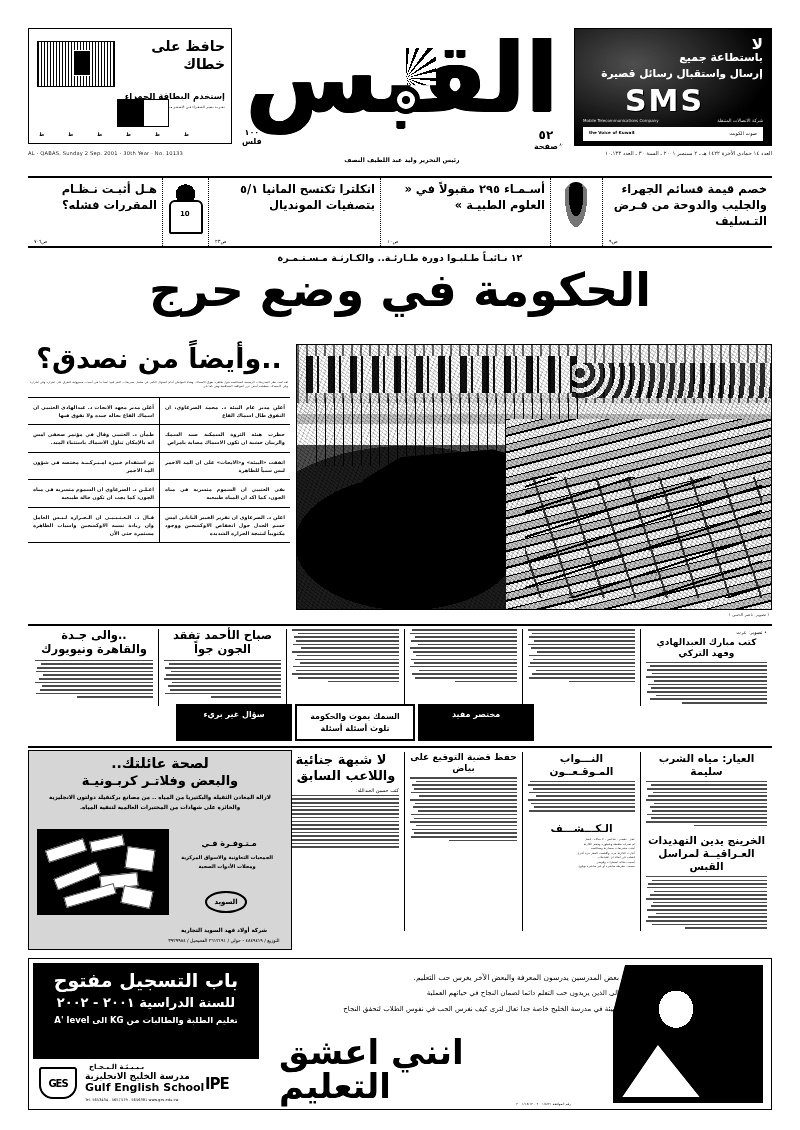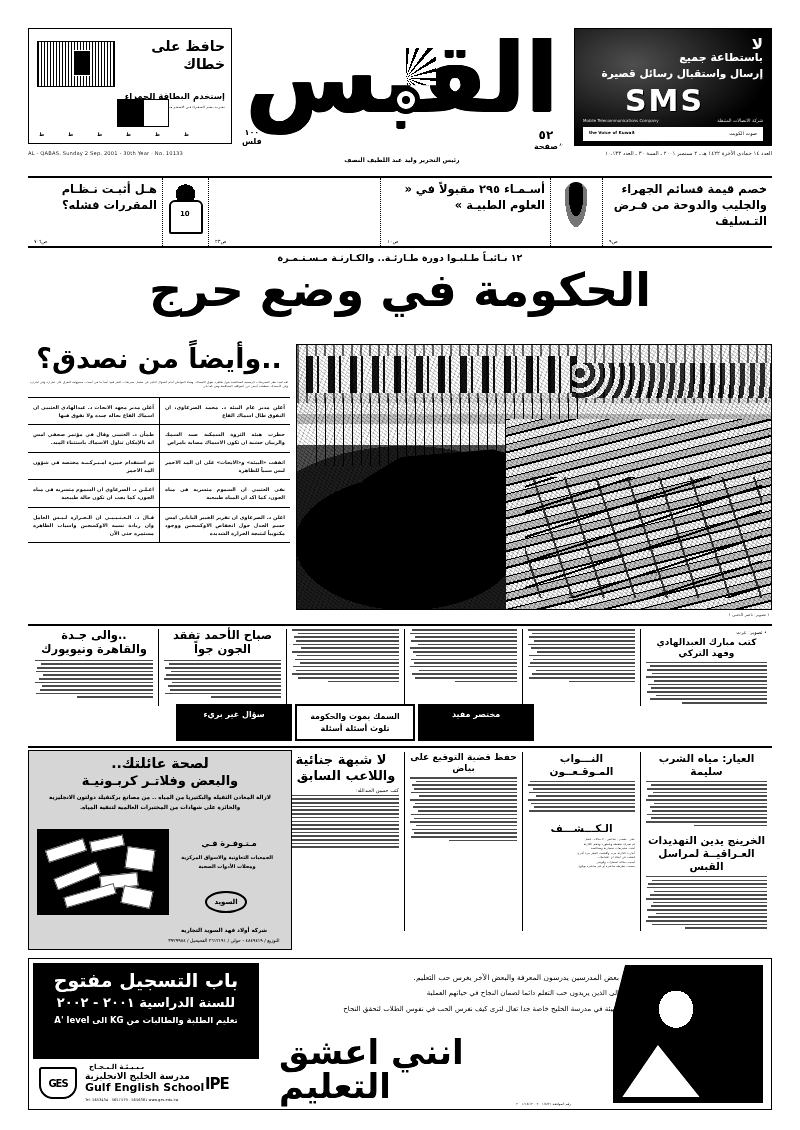--- a/index.html
+++ b/index.html
@@ -129,21 +129,21 @@
     border: 1px solid #000; background: #111; overflow:hidden; color:#fff;
   }
   .ad-topright .bg {
     position:absolute; inset:0;
     background:
       radial-gradient(ellipse at 30% 30%, #555 0%, #111 70%),
       repeating-linear-gradient(15deg,#000 0 2px,#2a2a2a 2px 4px);
   }
   .ad-topright .l1 { position:absolute; right:8px; top:6px; font-size:15px; font-weight:bold; direction:rtl;text-align:right; }
   .ad-topright .l2 { position:absolute; right:8px; top:22px; font-size:11px; font-weight:bold; direction:rtl; }
-  .ad-topright .l3 { position:absolute; right:8px; top:38px; left:26px; font-size:10.5px; font-weight:bold; direction:rtl; text-align:right;}
+  .ad-topright .l3 { position:absolute; right:8px; top:38px; left:26px; font-size:10.5px; font-weight:bold; direction:rtl; text-align:center;}
   .ad-topright .sms {
     position:absolute; left:50px; top: 54px; font-size: 30px; font-weight: bold;
     letter-spacing: 2px; color:#fff; text-shadow: 1px 1px 0 #000;
   }
   .ad-topright .brand { position:absolute; left:8px; bottom:22px; font-size:4px; color:#ddd; }
   .ad-topright .arbrand { position:absolute; right:8px; bottom:22px; font-size:4.6px; color:#ddd; direction:rtl;}
   .ad-topright .strip {
     position:absolute; left:8px; right:8px; bottom:4px; height:14px;
     background:#fff; color:#000;
   }
@@ -518,20 +518,21 @@
     <div class="t-photo2">
       <div class="head"></div>
     </div>
 
     <div class="teaser" style="width:170px">
       <div class="t">أسـمـاء ٢٩٥ مقبولاً في « العلوم الطبيـة »</div>
       <div class="pgl">ص١٠</div>
     </div>
 
     <div class="teaser" style="width:172px">
+      <div class="t">انكلترا تكتسح المانيا ٥/١ بتصفيات المونديال</div>
       <div class="pgl">ص٢٣</div>
     </div>
 
     <div class="t-photo">
       <div class="ph"></div>
       <div class="torso"></div>
       <div class="num">10</div>
     </div>
 
     <div class="teaser" style="width:134px">

